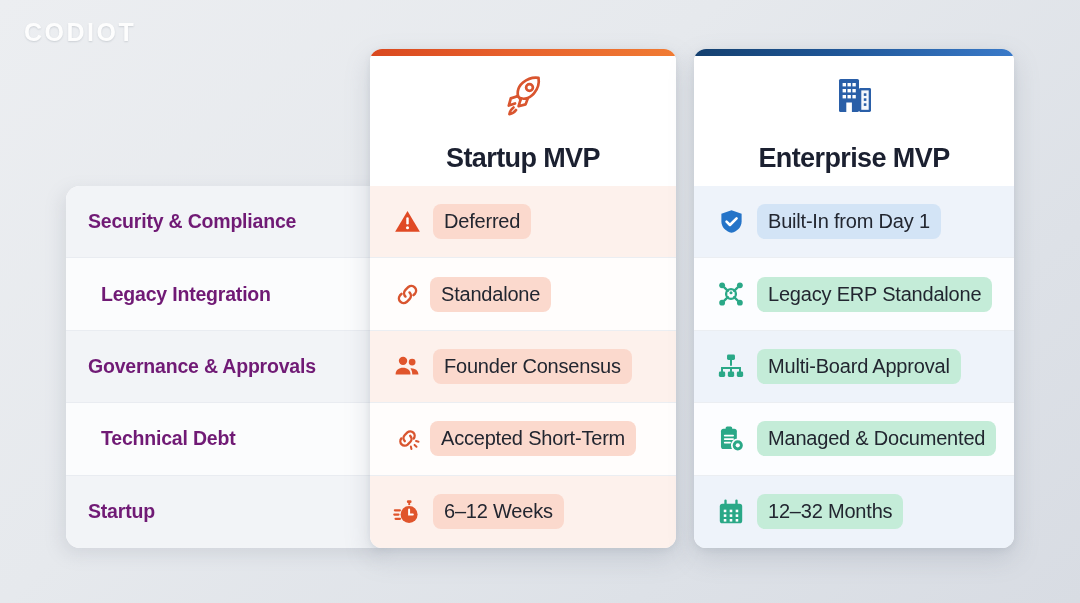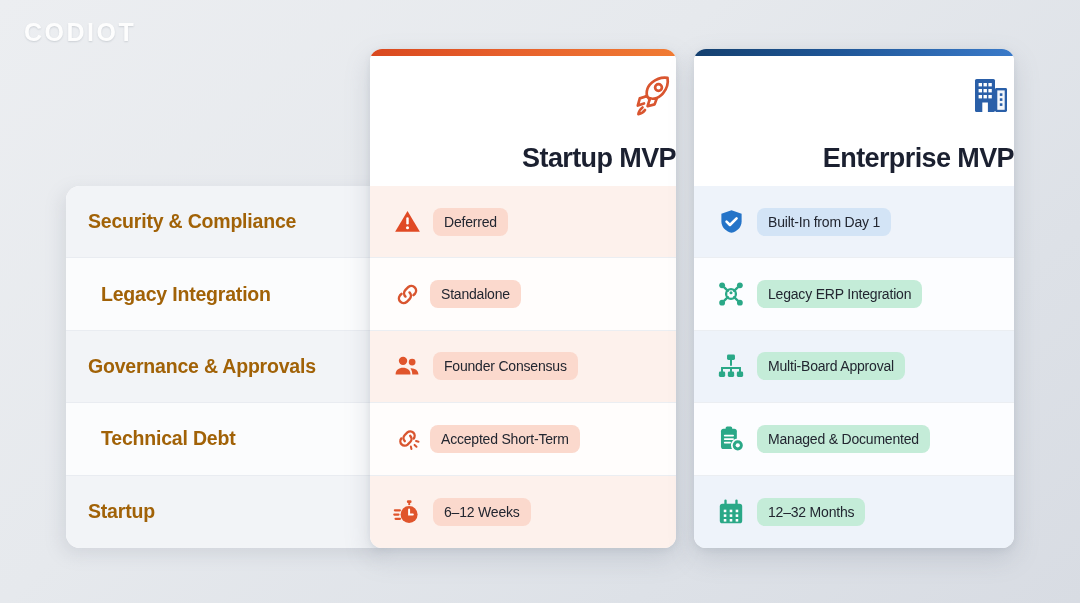--- a/index.html
+++ b/index.html
@@ -49,21 +49,21 @@
     background: #ffffff;
   }
   .label-row {
     height: 72.4px;
     display: flex;
     align-items: center;
     padding-left: 22px;
     box-sizing: border-box;
     font-size: 19.5px;
     font-weight: 700;
-    color: #a16207;
+    color: #701a75;
     letter-spacing: -0.2px;
     border-bottom: 1px solid #e9ecf1;
   }
   .label-row:last-child { border-bottom: none; }
   .label-row.alt { background: #f2f4f7; }
   .label-row.plain { background: #fbfcfd; padding-left: 35px; }
 
   
   .card {
     position: absolute;
@@ -86,21 +86,21 @@
   }
 
   .card-accent { height: 7px; width: 100%; }
   .card-accent.orange { background: linear-gradient(90deg, #d9481f 0%, #e7602c 45%, #f07b33 100%); }
   .card-accent.blue   { background: linear-gradient(90deg, #14406f 0%, #1f5697 45%, #3a7ac9 100%); }
 
   .card-head {
     height: 130px;
     display: flex;
     flex-direction: column;
-    align-items: flex-end;
+    align-items: center;
     justify-content: center;
     background: #ffffff;
     gap: 20px;
   }
   .card-head .head-icon { height: 52px; display: flex; align-items: center; }
   .card-title {
     font-size: 27px;
     font-weight: 700;
     color: #1b2030;
     letter-spacing: -0.6px;
@@ -125,21 +125,21 @@
 
   .cell-icon {
     width: 30px; height: 30px;
     flex: 0 0 30px;
     display: flex; align-items: center; justify-content: center;
   }
   .pill {
     display: inline-block;
     padding: 6px 11px;
     border-radius: 8px;
-    font-size: 14px;
+    font-size: 20px;
     color: #222630;
     letter-spacing: -0.2px;
     white-space: nowrap;
   }
   .pill.peach { background: #fbd9cd; }
   .pill.blue  { background: #d3e4f6; }
   .pill.green { background: #c4ecd8; }
 </style>
 </head>
 <body>
@@ -286,21 +286,21 @@
         <svg width="28" height="28" viewBox="0 0 24 24" stroke="#2aa887" stroke-width="2" fill="#2aa887">
           <circle cx="4.4" cy="4.6" r="2.5" stroke="none"></circle>
           <circle cx="19.6" cy="4.6" r="2.5" stroke="none"></circle>
           <circle cx="4.4" cy="19.4" r="2.5" stroke="none"></circle>
           <circle cx="19.6" cy="19.4" r="2.5" stroke="none"></circle>
           <circle cx="12" cy="12" r="4.2" fill="none"></circle>
           <circle cx="12" cy="11" r="1.3" stroke="none"></circle>
           <path d="M6.2 6.4 L9.3 9.3 M17.8 6.4 L14.7 9.3 M6.2 17.6 L9.3 14.7 M17.8 17.6 L14.7 14.7" fill="none" stroke-linecap="round"></path>
         </svg>
       </span>
-      <span class="pill green">Legacy ERP Integration</span>
+      <span class="pill green">Legacy ERP Standalone</span>
     </div>
 
     <div class="cell alt">
       <span class="cell-icon">
         <svg width="28" height="28" viewBox="0 0 24 24" fill="#2aa887" stroke="#2aa887" stroke-width="1.7">
           <rect x="8.6" y="2.2" width="6.8" height="4.6" rx="1.2" stroke="none"></rect>
           <rect x="1.6" y="16.8" width="5.4" height="4.6" rx="1.2" stroke="none"></rect>
           <rect x="9.3" y="16.8" width="5.4" height="4.6" rx="1.2" stroke="none"></rect>
           <rect x="17" y="16.8" width="5.4" height="4.6" rx="1.2" stroke="none"></rect>
           <path d="M12 6.8 v4.4 M4.3 16.8 v-3 h15.4 v3 M12 13.8 v3" fill="none" stroke-linecap="round"></path>

